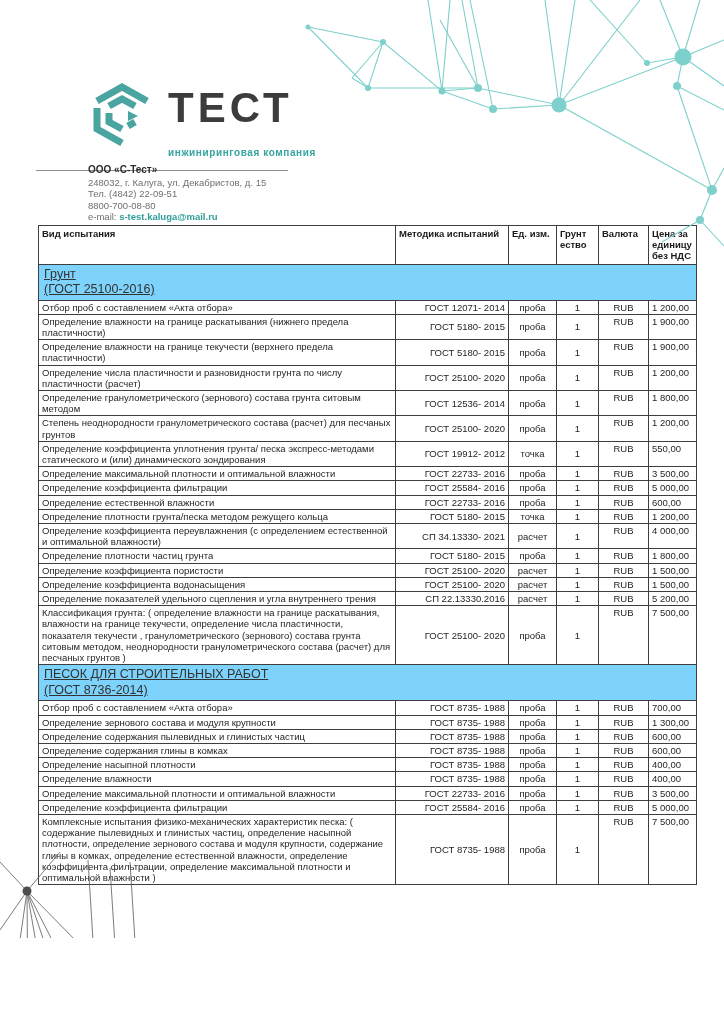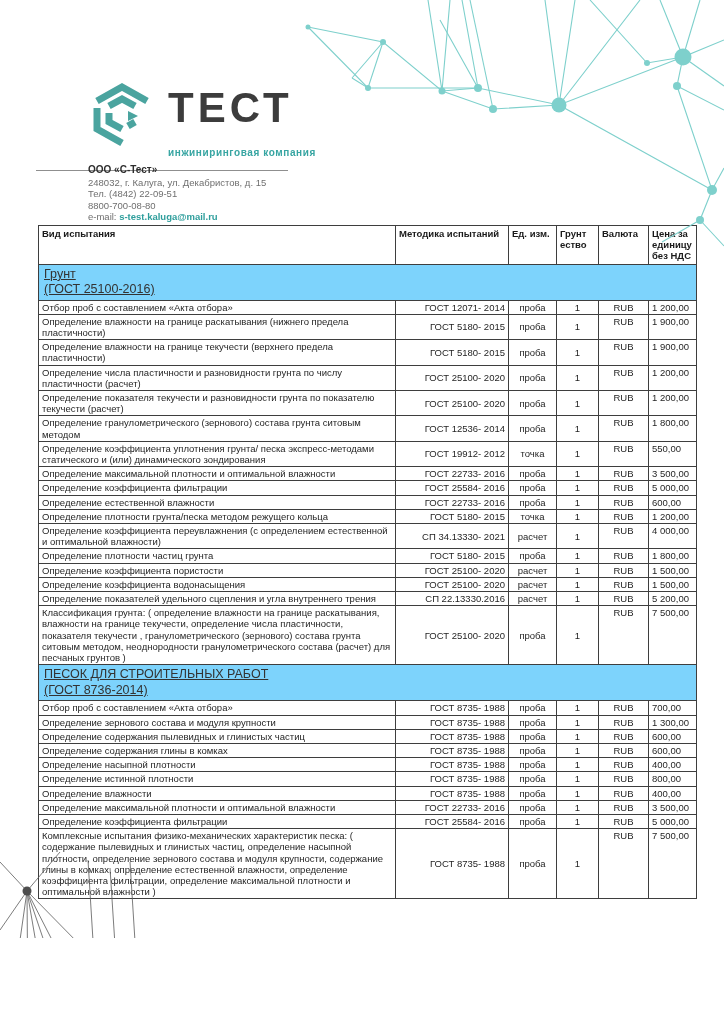--- a/index.html
+++ b/index.html
@@ -182,34 +182,34 @@
           </tr>
           <tr>
             <td>Определение числа пластичности и разновидности грунта по числу пластичности (расчет)</td>
             <td class="method">ГОСТ 25100- 2020</td>
             <td class="c">проба</td>
             <td class="c">1</td>
             <td class="c top">RUB</td>
             <td class="r top">1 200,00</td>
           </tr>
           <tr>
-            <td>Определение показателя текучести и разновидности грунта по показателю текучести (расчет)</td>
-            <td class="method">ГОСТ 25100- 2020</td>
-            <td class="c">проба</td>
-            <td class="c">1</td>
-            <td class="c top">RUB</td>
-            <td class="r top">1 200,00</td>
-          </tr>
-          <tr>
             <td>Определение гранулометрического (зернового) состава грунта ситовым методом</td>
             <td class="method">ГОСТ 12536- 2014</td>
             <td class="c">проба</td>
             <td class="c">1</td>
             <td class="c top">RUB</td>
             <td class="r top">1 800,00</td>
+          </tr>
+          <tr>
+            <td>Степень неоднородности гранулометрического состава (расчет) для песчаных грунтов</td>
+            <td class="method">ГОСТ 25100- 2020</td>
+            <td class="c">проба</td>
+            <td class="c">1</td>
+            <td class="c top">RUB</td>
+            <td class="r top">1 200,00</td>
           </tr>
           <tr>
             <td>Определение коэффициента уплотнения грунта/ песка экспресс-методами статического и (или) динамического зондирования</td>
             <td class="method">ГОСТ 19912- 2012</td>
             <td class="c">точка</td>
             <td class="c">1</td>
             <td class="c top">RUB</td>
             <td class="r top">550,00</td>
           </tr>
           <tr>
@@ -332,28 +332,20 @@
           </tr>
           <tr>
             <td>Определение насыпной плотности</td>
             <td class="method">ГОСТ 8735- 1988</td>
             <td class="c">проба</td>
             <td class="c">1</td>
             <td class="c top">RUB</td>
             <td class="r top">400,00</td>
           </tr>
           <tr>
-            <td>Определение истинной плотности</td>
-            <td class="method">ГОСТ 8735- 1988</td>
-            <td class="c">проба</td>
-            <td class="c">1</td>
-            <td class="c top">RUB</td>
-            <td class="r top">800,00</td>
-          </tr>
-          <tr>
             <td>Определение влажности</td>
             <td class="method">ГОСТ 8735- 1988</td>
             <td class="c">проба</td>
             <td class="c">1</td>
             <td class="c top">RUB</td>
             <td class="r top">400,00</td>
           </tr>
           <tr>
             <td>Определение максимальной плотности и оптимальной влажности</td>
             <td class="method">ГОСТ 22733- 2016</td>

